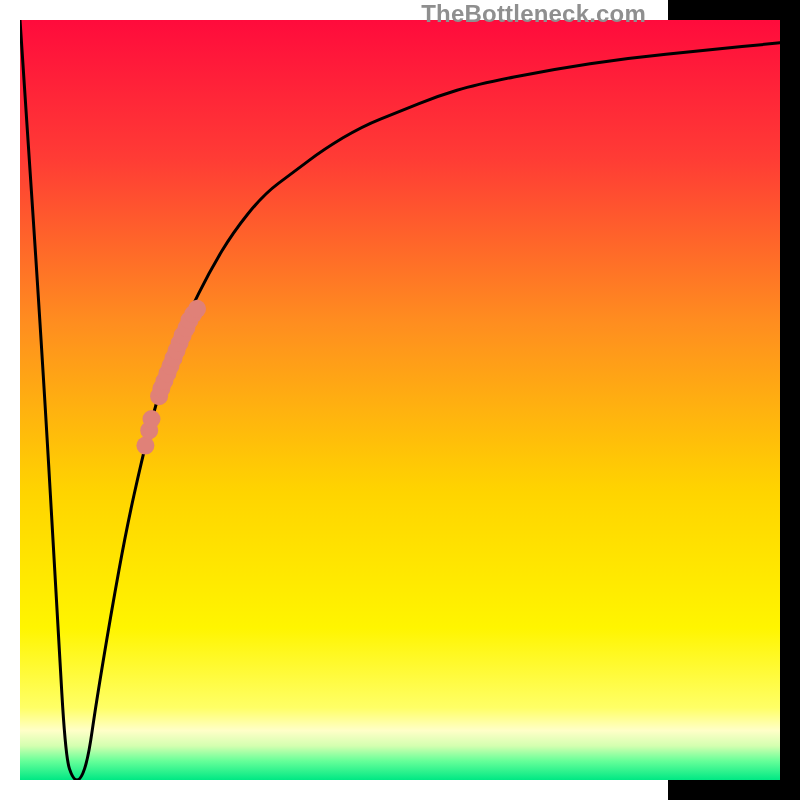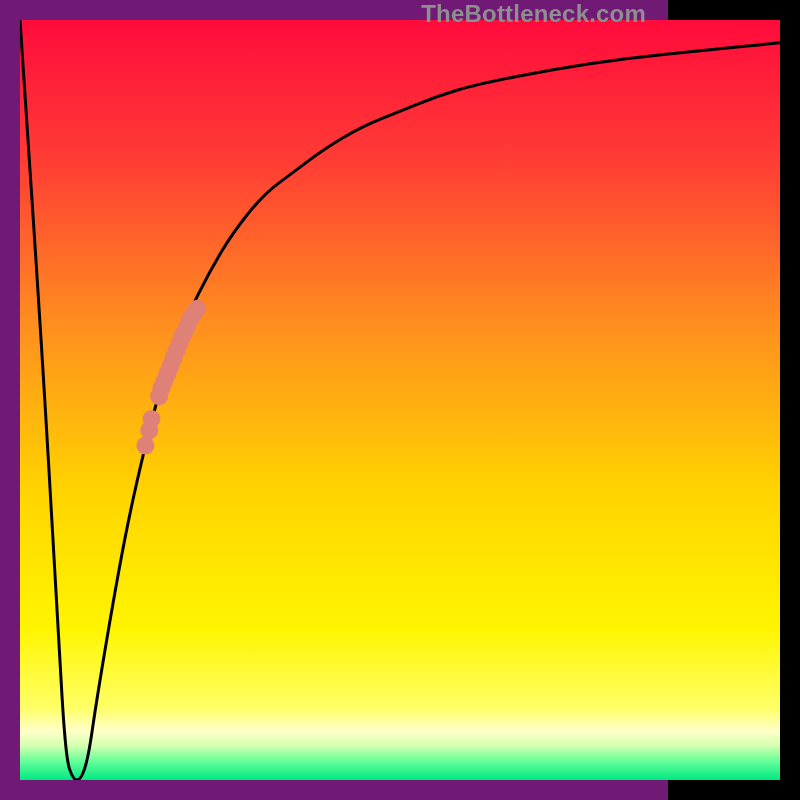--- a/index.html
+++ b/index.html
@@ -9,21 +9,21 @@
     height: 800px;
     background: #000;
     overflow: hidden;
   }
   .frame {
     position: absolute;
     left: 0;
     top: 0;
     width: 668px;
     height: 800px;
-    background: #701a75;
+    background: #ffffff;
   }
   .plot {
     position: absolute;
     left: 20px;
     top: 20px;
     width: 760px;
     height: 760px;
   }
   .watermark {
     position: absolute;

